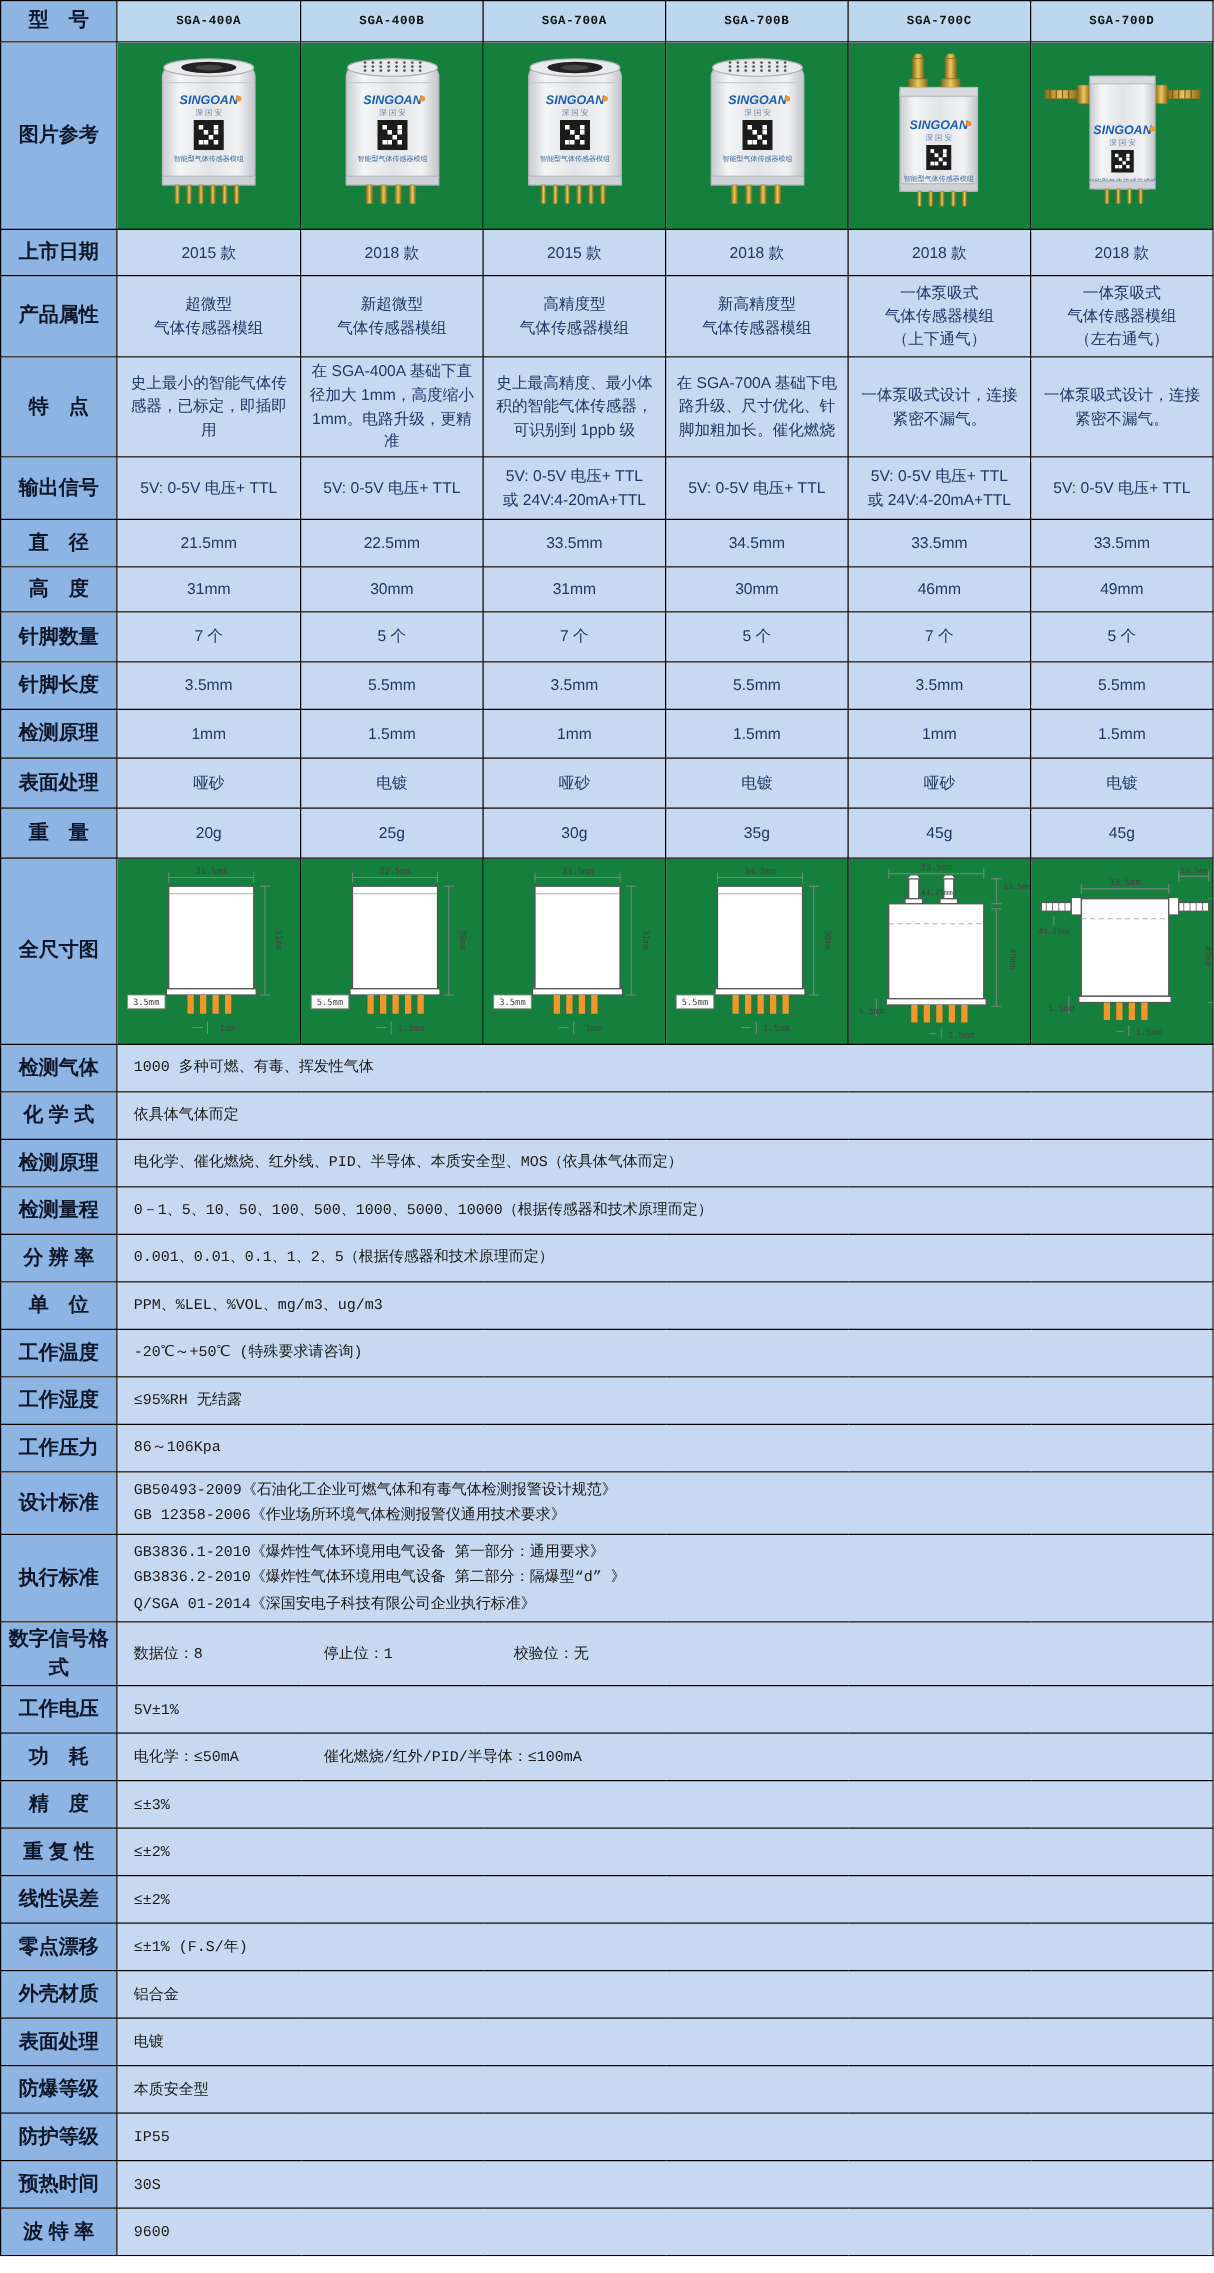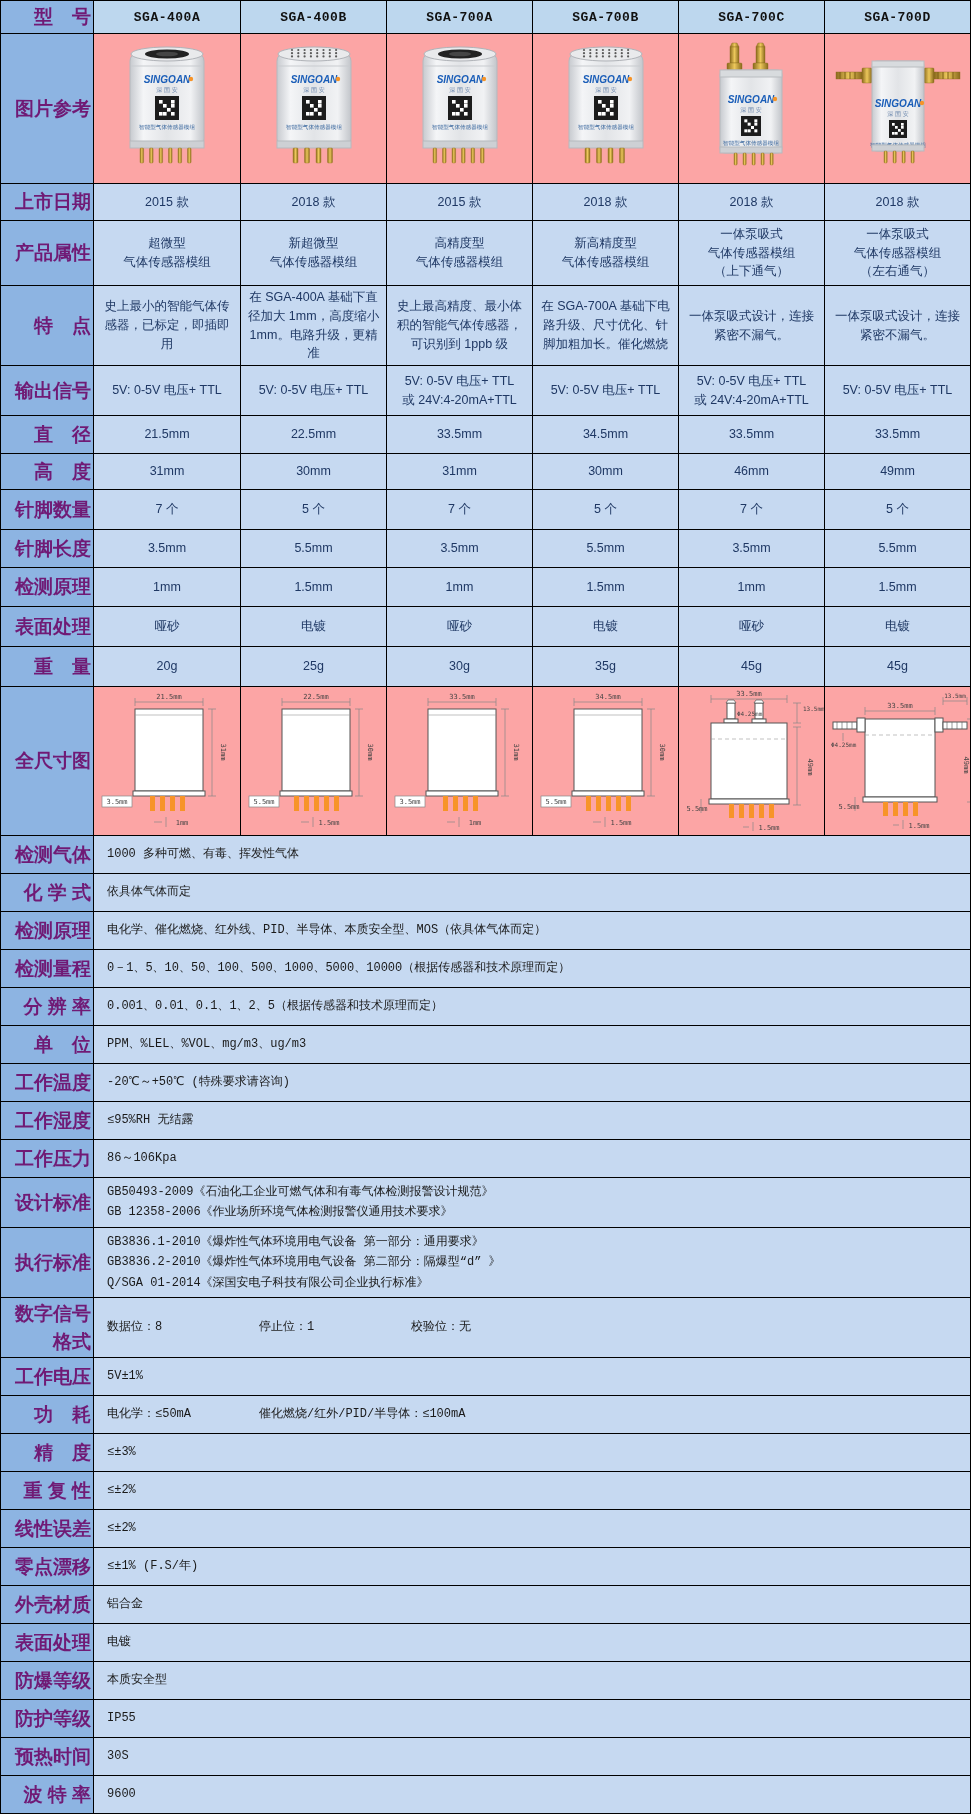--- a/index.html
+++ b/index.html
@@ -1,23 +1,23 @@
 <!DOCTYPE html>
 <html><head>
 <meta charset="utf-8">
 <style>
   html,body{margin:0;padding:0;background:#fff;}
   body{font-family:"Liberation Sans","DejaVu Sans",sans-serif;}
   #root{width:971px;background:#fff;}
   table.t{border-collapse:collapse;table-layout:fixed;width:971px;}
   .t th,.t td{border:1px solid #000;overflow:hidden;vertical-align:middle;}
-  th.lbl{background:#8DB4E2;font-weight:bold;font-size:19px;color:#701a75;text-align:right;padding:2px;white-space:pre-line;line-height:1.45;}
-  th.model{background:#BDD7EE;font-family:"Liberation Mono","DejaVu Sans Mono",monospace;font-weight:bold;font-size:13px;color:#111;text-align:center;letter-spacing:.5px;}
+  th.lbl{background:#8DB4E2;font-weight:bold;font-size:16px;color:#0f172a;text-align:center;padding:2px;white-space:pre-line;line-height:1.45;}
+  th.model{background:#BDD7EE;font-family:"Liberation Mono","DejaVu Sans Mono",monospace;font-weight:bold;font-size:10px;color:#111;text-align:center;letter-spacing:.5px;}
   td.val{background:#C6D9F1;color:#1F3864;font-size:12.5px;text-align:center;white-space:pre-line;line-height:1.5;padding:2px 5px;}
-  td.white{background:#fca5a5;padding:0;text-align:center;}
+  td.white{background:#15803d;padding:0;text-align:center;}
   td.specval{background:#C6D9F1;color:#1a1a1a;font-size:12px;text-align:left;padding:4px 8px 4px 13px;white-space:pre-line;line-height:1.7;font-family:"Liberation Mono","DejaVu Sans Mono",monospace;}
   td.specval.parts span{display:inline-block;min-width:148px;margin-right:4px;}
   svg{display:block;margin:0 auto;}
   .dim{font-size:7px;fill:#444;font-family:"DejaVu Sans Mono","Liberation Mono",monospace;}
   .dim6{font-size:6px;fill:#444;font-family:"DejaVu Sans Mono","Liberation Mono",monospace;}
 </style>
 </head>
 <body>
 
 <div id="root">

